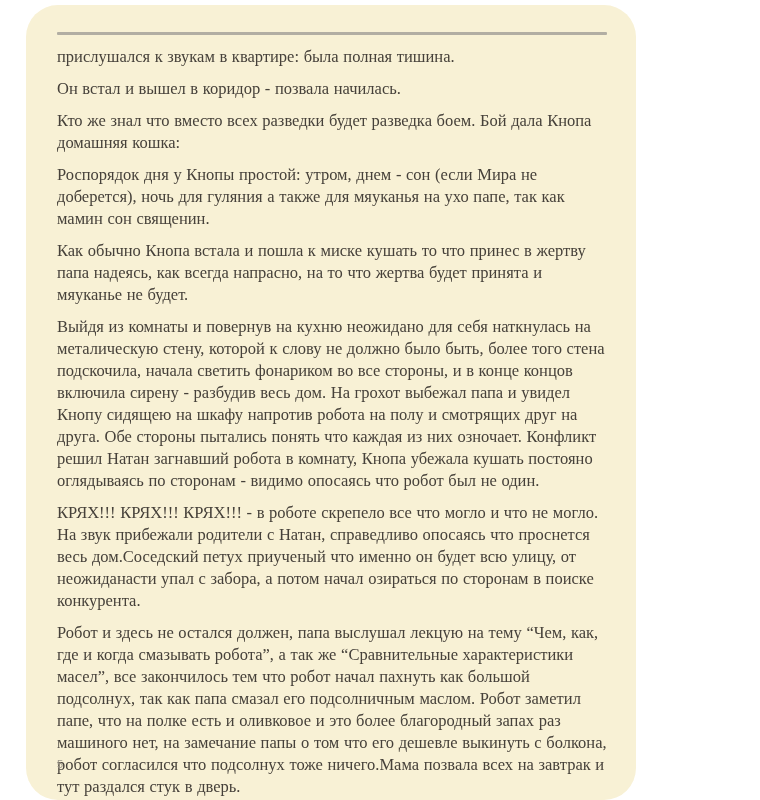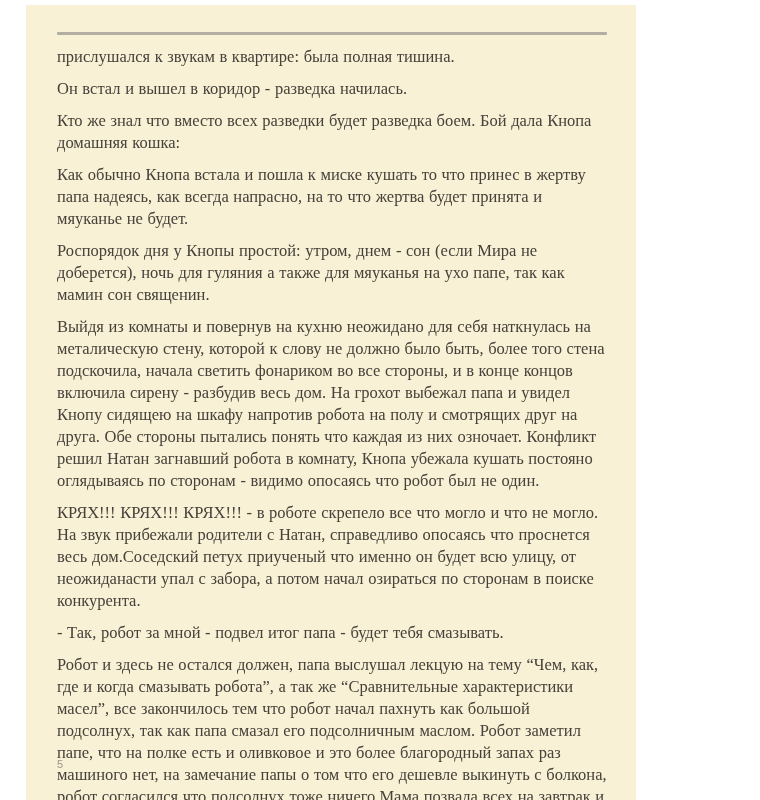--- a/index.html
+++ b/index.html
@@ -1,15 +1,15 @@
 <!DOCTYPE html>
 <html><head>
 <meta charset="utf-8">
 <style>
-  * { margin: 0; padding: 0; box-sizing: border-box; }
+  * { margin: 0; padding: 0; box-sizing: border-box; border-radius: 32px; }
   html, body {
     width: 760px;
     height: 800px;
     background: #ffffff;
     font-family: "Liberation Serif", "DejaVu Serif", serif;
     overflow: hidden;
   }
   .canvas {
     position: relative;
     width: 760px;
@@ -57,24 +57,23 @@
   }
 </style>
 </head>
 <body>
 
 <div class="canvas">
   <div class="paper">
     <div class="top-rule"></div>
     <div class="text-column">
       <p>прислушался к звукам в квартире: была полная тишина.</p>
-      <p>Он встал и вышел в коридор -  разведка начилась.</p>
+      <p>Он встал и вышел в коридор -  позвала начилась.</p>
       <p>Кто же знал что вместо всех разведки будет разведка боем. Бой дала Кнопа домашняя кошка:</p>
+      <p>Роспорядок дня у Кнопы простой: утром, днем -  сон (если Мира не доберется), ночь для гуляния а также для мяуканья на ухо папе, так как мамин сон священин.</p>
       <p>Как обычно Кнопа встала и пошла к миске кушать то что принес в жертву папа надеясь, как всегда напрасно, на то что жертва будет принята и мяуканье не будет.</p>
-      <p>Роспорядок дня у Кнопы простой: утром, днем -  сон (если Мира не доберется), ночь для гуляния а также для мяуканья на ухо папе, так как мамин сон священин.</p>
       <p>Выйдя из комнаты и повернув на кухню неожидано для себя наткнулась на металическую стену, которой к слову не должно было быть, более того стена подскочила, начала светить фонариком во все стороны, и в конце концов включила сирену -  разбудив весь дом. На грохот выбежал папа и увидел Кнопу сидящею на шкафу напротив робота на полу и смотрящих друг на друга. Обе стороны пытались понять что каждая из них озночает. Конфликт решил Натан загнавший робота в комнату, Кнопа убежала кушать постояно оглядываясь по сторонам -  видимо опосаясь что робот был не один.</p>
       <p>КРЯХ!!! КРЯХ!!! КРЯХ!!! -  в роботе скрепело все что могло и что не могло. На звук прибежали родители с Натан, справедливо опосаясь что проснется весь дом.Соседский петух приученый что именно он будет всю улицу, от неожиданасти упал с забора, а потом начал озираться по сторонам в поиске конкурента.</p>
-      <p>- Так, робот за мной - подвел итог папа -  будет тебя смазывать.</p>
       <p>Робот и здесь не остался должен, папа выслушал лекцую на тему “Чем, как, где и когда смазывать робота”, а так же “Сравнительные характеристики масел”, все закончилось тем что робот начал пахнуть как большой подсолнух, так как папа смазал его подсолничным маслом. Робот заметил папе, что на полке есть и оливковое и это более благородный запах раз машиного нет, на замечание папы о том что его дешевле выкинуть с болкона, робот согласился что подсолнух тоже ничего.Мама позвала всех на завтрак и тут раздался стук в дверь.</p>
     </div>
     <div class="page-number">5</div>
   </div>
 </div>
 
 </body></html>

